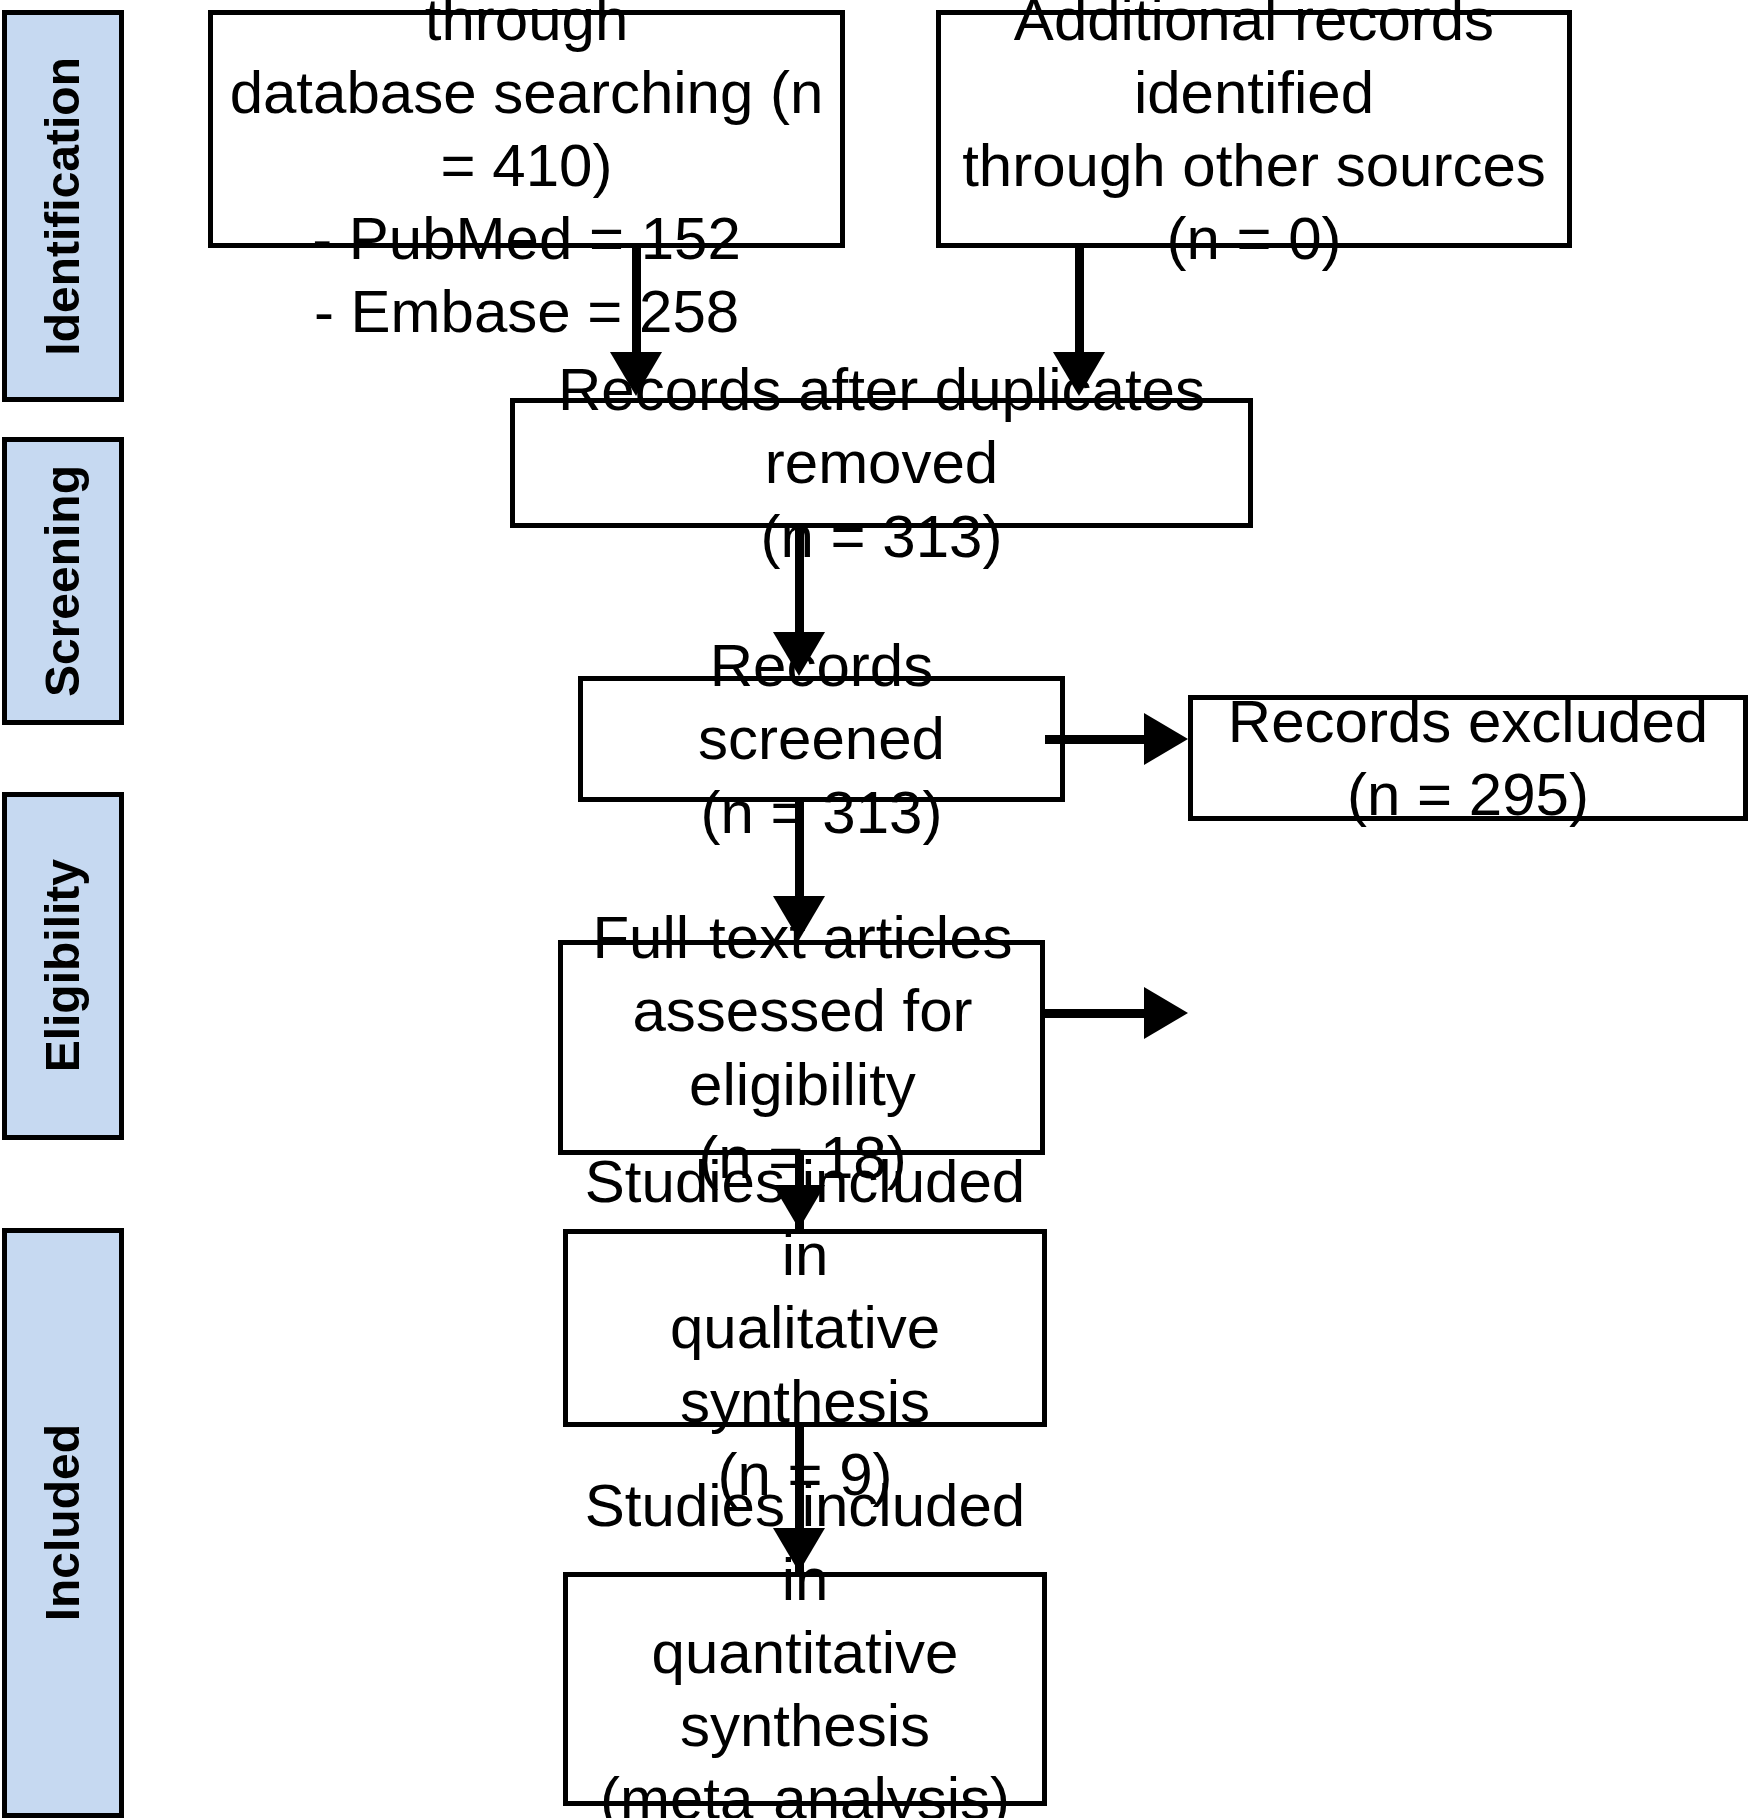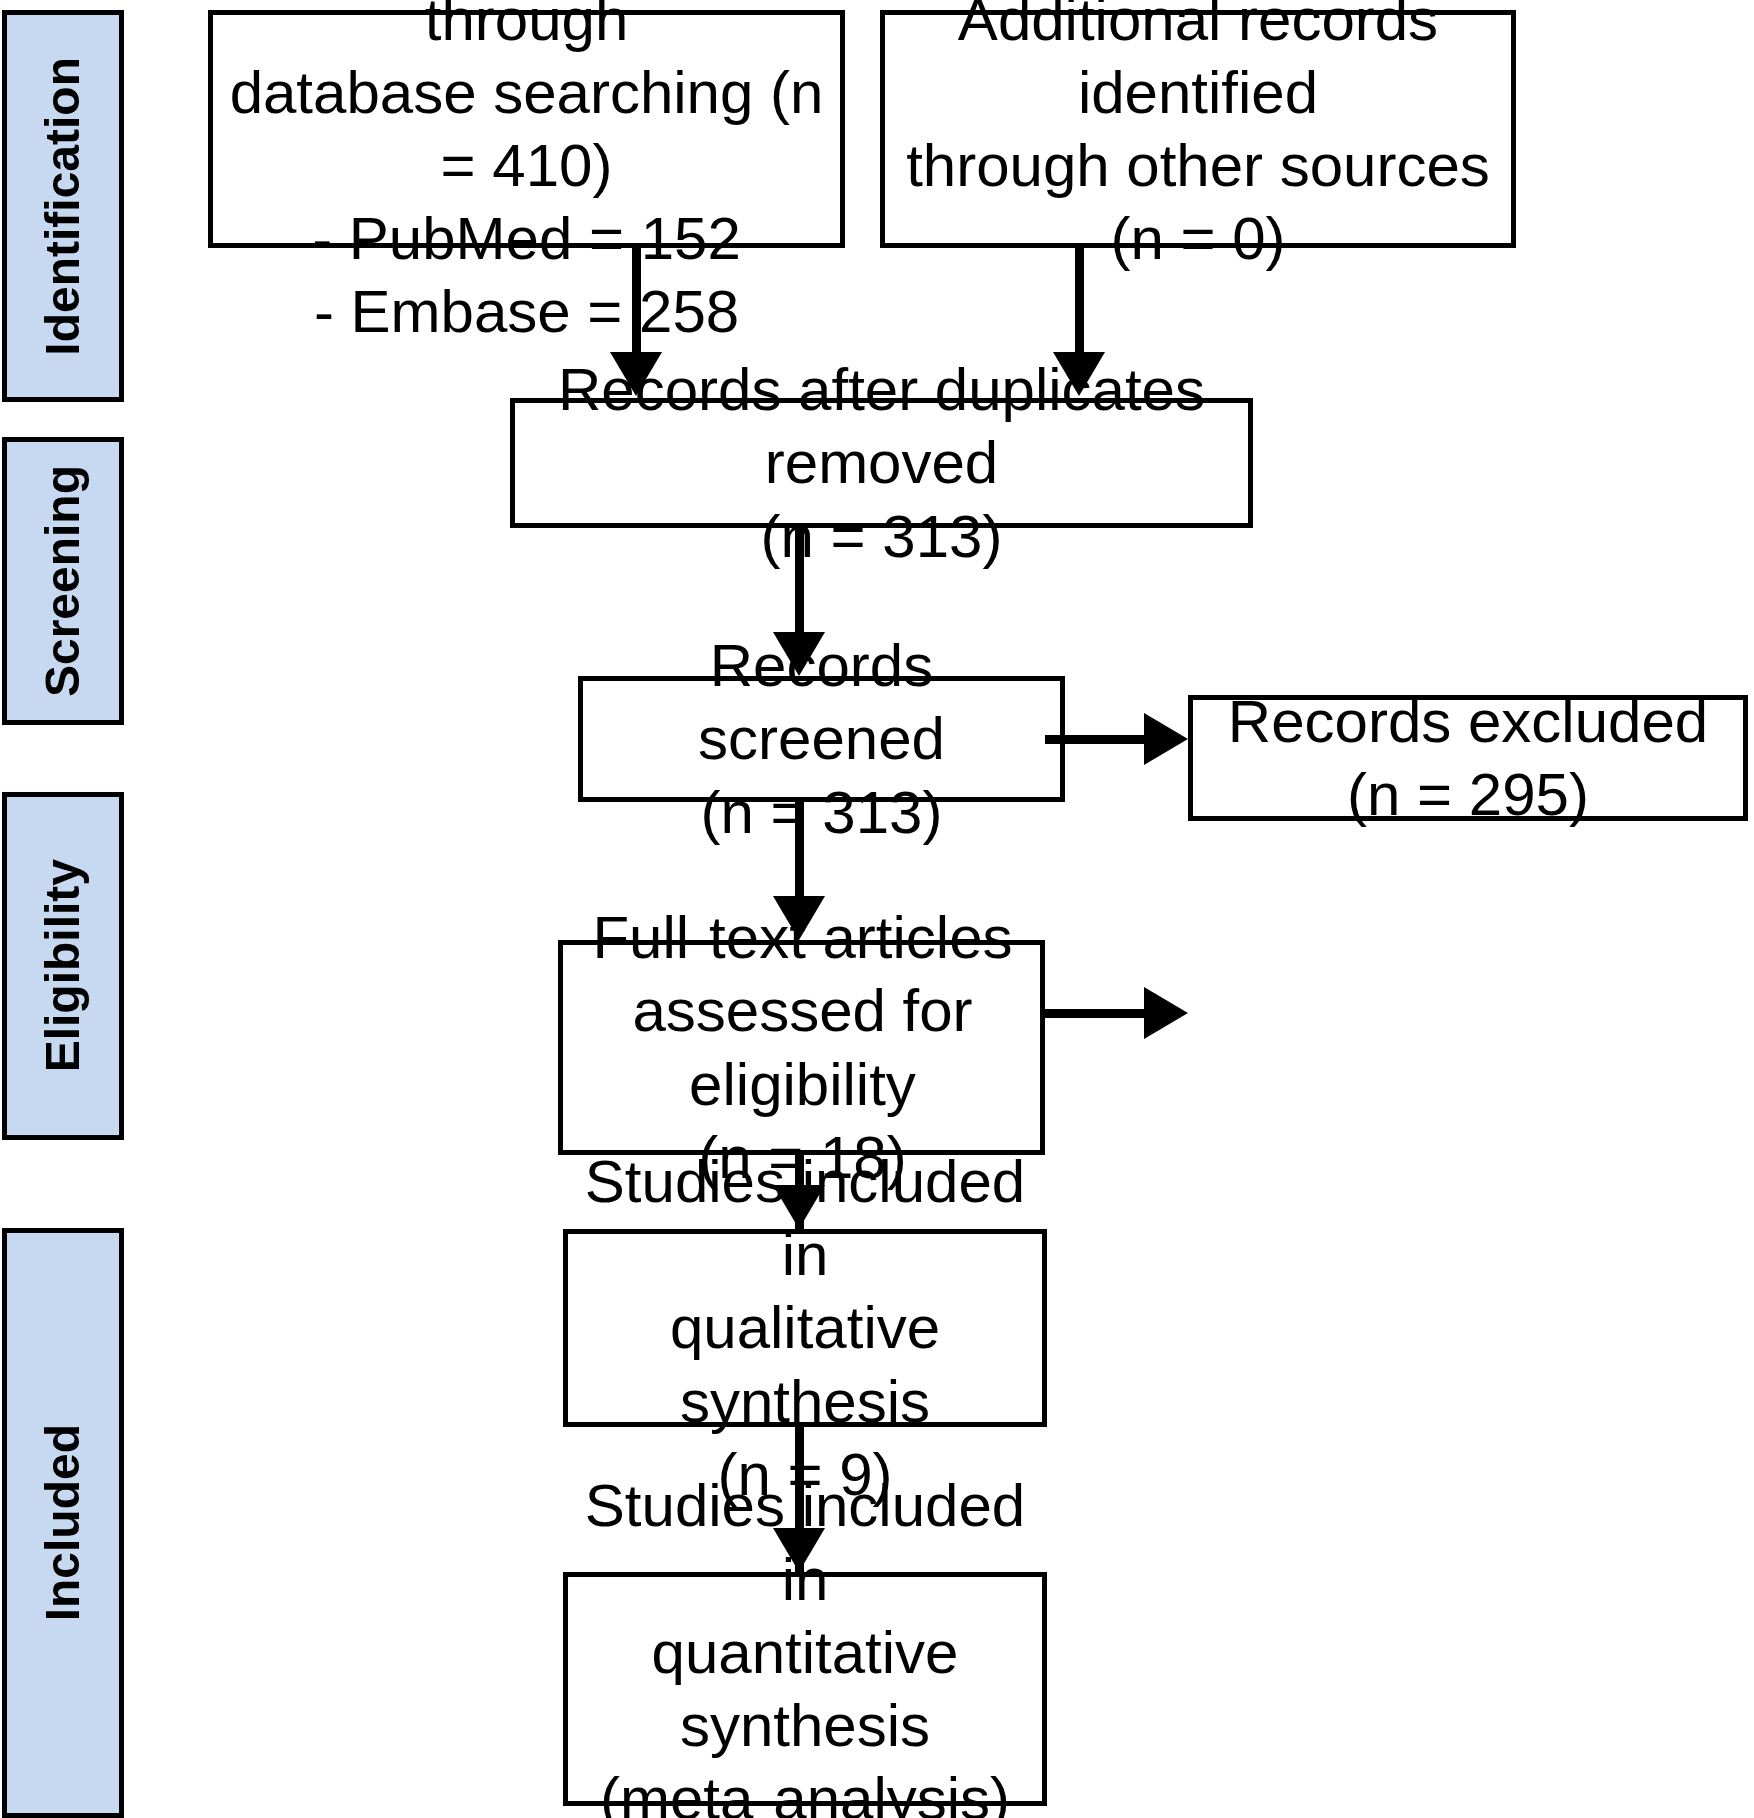--- a/index.html
+++ b/index.html
@@ -108,21 +108,21 @@
     <span class="phase-text">Included</span>
   </div>
 
   <div class="flow-box" style="left:208px; top:10px; width:637px; height:238px;">
     <span class="box-text">Records identified through
 database searching (n = 410)
 - PubMed = 152
 - Embase = 258</span>
   </div>
 
-  <div class="flow-box" style="left:880px; top:10px; width:636px; height:238px;">
+  <div class="flow-box" style="left:936px; top:10px; width:636px; height:238px;">
     <span class="box-text">Additional records identified
 through other sources (n = 0)</span>
   </div>
 
   <div class="v-line" style="left:632px; top:248px; width:9px; height:110px;"></div>
   <div class="arrow-down" style="left:610px; top:352px;"></div>
 
   <div class="v-line" style="left:1075px; top:248px; width:9px; height:110px;"></div>
   <div class="arrow-down" style="left:1053px; top:352px;"></div>
 

